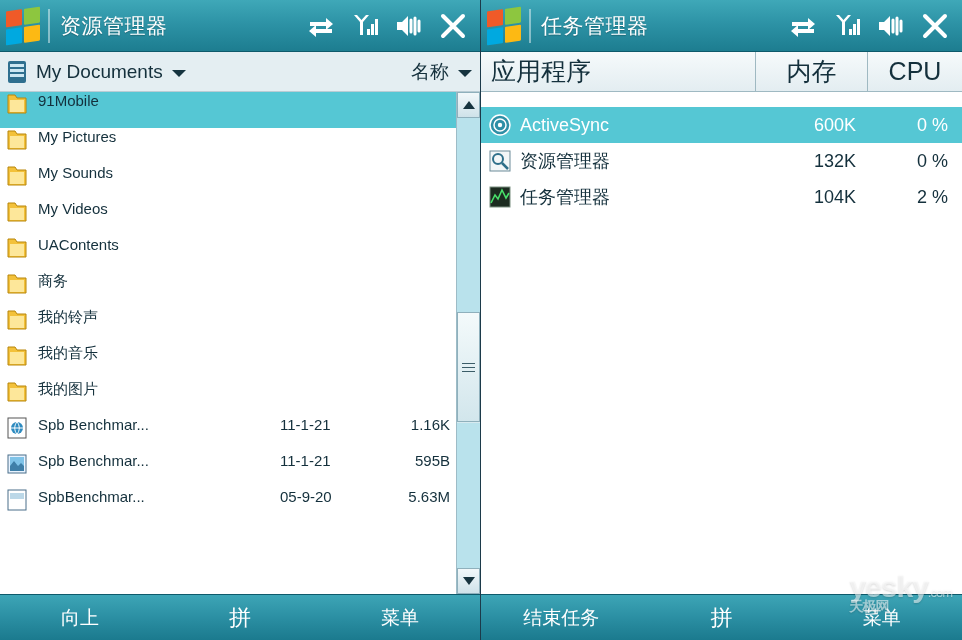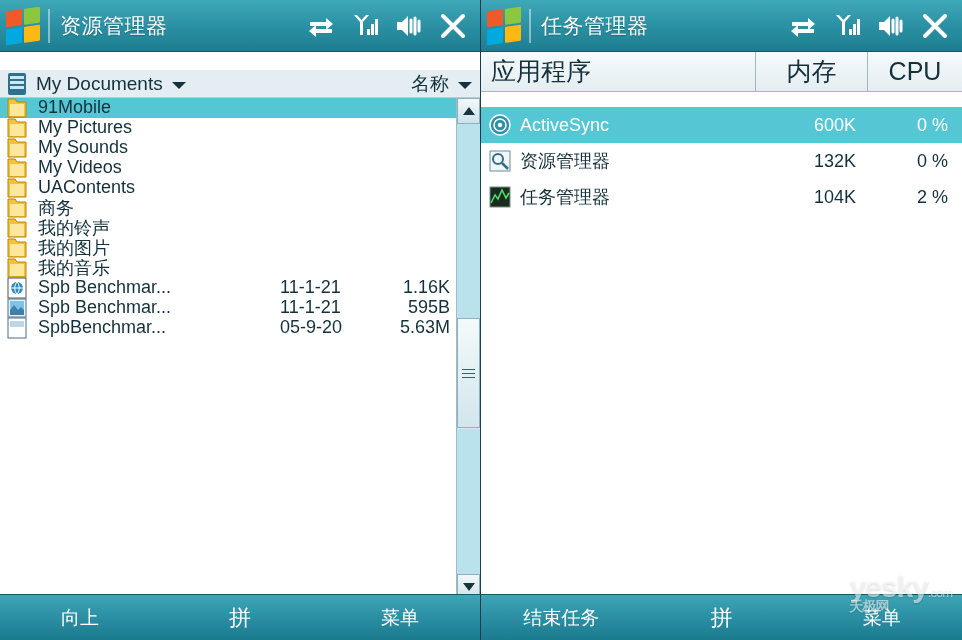--- a/index.html
+++ b/index.html
@@ -42,23 +42,23 @@
     color: #ffffff; font-size: 21px; letter-spacing: 0.5px;
     flex: 1; white-space: nowrap; overflow: hidden;
     text-shadow: 0 1px 1px rgba(0,0,0,0.25);
   }
   .tb-icons { display: flex; align-items: center; gap: 14px; padding-right: 4px; }
   .tb-icon { width: 30px; height: 30px; position: relative; }
   .tb-icon svg { display: block; }
 
   
   .addrbar {
-    height: 28px; background: #e4eef2;
+    height: 40px; background: #e4eef2;
     border-bottom: 1px solid #b9ccd4;
-    display: flex; align-items: center; padding: 0 8px 0 6px; margin-top: 18px;
+    display: flex; align-items: center; padding: 0 8px 0 6px;
   }
   .addr-icon { width: 22px; height: 26px; margin-right: 8px; }
   .addr-label { font-size: 19px; color: #14303c; }
   .caret-down {
     width: 0; height: 0; margin-left: 9px; margin-top: 4px;
     border-left: 7px solid transparent; border-right: 7px solid transparent;
     border-top: 7px solid #15333f;
   }
   .addr-spacer { flex: 1; }
   .sort-label { font-size: 19px; color: #14303c; }
@@ -67,23 +67,23 @@
   .filelist-wrap {
     position: relative;
     height: calc(640px - 52px - 40px - 46px);
     background: #ffffff;
   }
   .filelist {
     position: absolute; top: 0; left: 0; right: 24px; bottom: 0;
     overflow: hidden;
   }
   .file-row {
-    display: flex; align-items: center;
-    height: 20px; padding-left: 6px;
-    font-size: 18px; color: #14303c;
+    display: flex; align-items: flex-start;
+    height: 36px; padding-left: 6px;
+    font-size: 15px; color: #14303c;
     border-bottom: 1px solid transparent;
   }
   .file-row.selected { background: #55c7d4; }
   .file-icon { width: 22px; height: 24px; margin-right: 10px; flex: 0 0 22px; }
   .file-name { flex: 1; white-space: nowrap; overflow: hidden; }
   .file-date { width: 104px; text-align: left; }
   .file-size { width: 72px; text-align: right; padding-right: 6px; }
 
   
   .scrollbar {
@@ -296,30 +296,30 @@
               </svg></span>
             <span class="file-name">我的铃声</span>
             <span class="file-date"></span>
             <span class="file-size"></span>
           </div>
           <div class="file-row">
             <span class="file-icon"><svg width="22" height="24" viewBox="0 0 22 24">
                 <path d="M2 3 H9 L11 6 H20 V21 H2 Z" fill="#f3c13a" stroke="#b8860b" stroke-width="1"></path>
                 <path d="M4 8 H18 V20 H4 Z" fill="#fde79a"></path>
               </svg></span>
+            <span class="file-name">我的音乐</span>
+            <span class="file-date"></span>
+            <span class="file-size"></span>
+          </div>
+          <div class="file-row">
+            <span class="file-icon"><svg width="22" height="24" viewBox="0 0 22 24">
+                <path d="M2 3 H9 L11 6 H20 V21 H2 Z" fill="#f3c13a" stroke="#b8860b" stroke-width="1"></path>
+                <path d="M4 8 H18 V20 H4 Z" fill="#fde79a"></path>
+              </svg></span>
             <span class="file-name">我的图片</span>
-            <span class="file-date"></span>
-            <span class="file-size"></span>
-          </div>
-          <div class="file-row">
-            <span class="file-icon"><svg width="22" height="24" viewBox="0 0 22 24">
-                <path d="M2 3 H9 L11 6 H20 V21 H2 Z" fill="#f3c13a" stroke="#b8860b" stroke-width="1"></path>
-                <path d="M4 8 H18 V20 H4 Z" fill="#fde79a"></path>
-              </svg></span>
-            <span class="file-name">我的音乐</span>
             <span class="file-date"></span>
             <span class="file-size"></span>
           </div>
           <div class="file-row">
             <span class="file-icon"><svg width="22" height="24" viewBox="0 0 22 24">
                 <rect x="2" y="2" width="18" height="20" fill="#ffffff" stroke="#555"></rect>
                 <circle cx="11" cy="12" r="6" fill="#2e8bc0"></circle>
                 <path d="M5 12 H17 M11 6 C8 9 8 15 11 18 C14 15 14 9 11 6" stroke="#ffffff" fill="none" stroke-width="1"></path>
               </svg></span>
             <span class="file-name">Spb Benchmar...</span>

